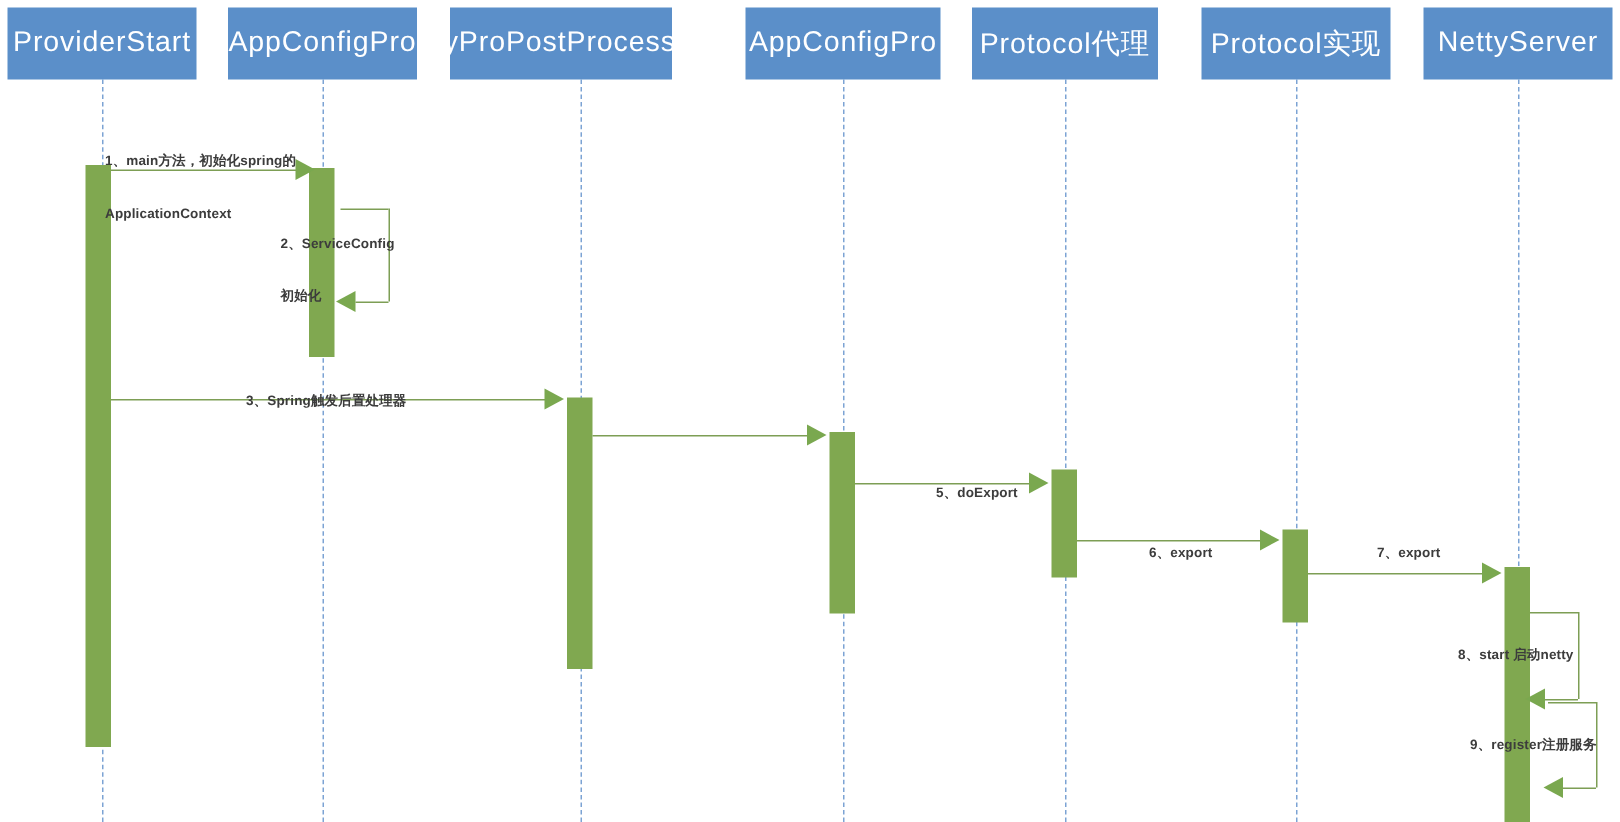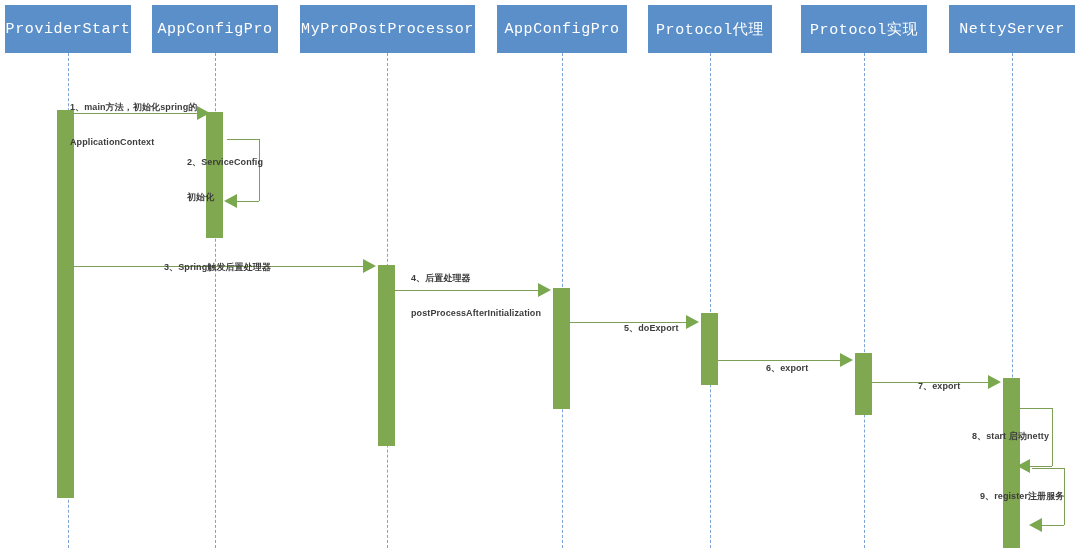--- a/index.html
+++ b/index.html
@@ -17,22 +17,22 @@
   }
   
   .participant{
     position:absolute;
     box-sizing:border-box;
     display:flex;
     align-items:center;
     justify-content:center;
     background:#5b8fc9;
     color:#ffffff;
-    font-family:Liberation Mono, monospace;
-    font-size:15px;
+    font-family:Liberation Sans, sans-serif;
+    font-size:19px;
     letter-spacing:.6px;
     white-space:nowrap;
     user-select:none;
     text-align:center;
   }
   
   .lifeline{
     position:absolute;
     width:0;
     border-left:1px dashed #7ca3d4;
@@ -116,36 +116,35 @@
         <div class="msg-label" style="left: 183px; top: 156px; color: rgb(60, 60, 60);"><span>2、ServiceConfig</span><span class="l2">初始化</span></div>
       </div>
       <div style="position: absolute; left: 0px; top: 0px; width: 100%; height: 100%;">
         <div class="msg-line" style="left: 74px; top: 266px; width: 291px;"></div>
         <div class="msg-arrow right" style="left: 363px; top: 259px;"></div>
         <div class="msg-label" style="left: 164px; top: 261px; color: rgb(60, 60, 60);"><span>3、Spring触发后置处理器</span></div>
       </div>
       <div style="position: absolute; left: 0px; top: 0px; width: 100%; height: 100%;">
         <div class="msg-line" style="left: 395px; top: 290px; width: 145px;"></div>
         <div class="msg-arrow right" style="left: 538px; top: 283px;"></div>
-        <div class="msg-label" style="left: 411px; top: 272px; color: rgb(60, 60, 60);"><span>4、后置处理器</span><span class="l2">postProcessAfterInitialization</span></div>
       </div>
       <div style="position: absolute; left: 0px; top: 0px; width: 100%; height: 100%;">
         <div class="msg-line" style="left: 570px; top: 322px; width: 118px;"></div>
         <div class="msg-arrow right" style="left: 686px; top: 315px;"></div>
         <div class="msg-label" style="left: 608px; top: 322px; color: rgb(60, 60, 60); margin-left: 16px;"><span>5、doExport</span></div>
       </div>
       <div style="position: absolute; left: 0px; top: 0px; width: 100%; height: 100%;">
         <div class="msg-line" style="left: 718px; top: 360px; width: 124px;"></div>
         <div class="msg-arrow right" style="left: 840px; top: 353px;"></div>
         <div class="msg-label" style="left: 766px; top: 362px; color: rgb(60, 60, 60);"><span>6、export</span></div>
       </div>
       <div style="position: absolute; left: 0px; top: 0px; width: 100%; height: 100%;">
         <div class="msg-line" style="left: 872px; top: 382px; width: 118px;"></div>
         <div class="msg-arrow right" style="left: 988px; top: 375px;"></div>
-        <div class="msg-label" style="left: 918px; top: 380px; color: rgb(60, 60, 60);"><span>7、export</span></div>
+        <div class="msg-label" style="left: 918px; top: 362px; color: rgb(60, 60, 60);"><span>7、export</span></div>
       </div>
       <div style="position: absolute; left: 0px; top: 0px; width: 100%; height: 100%;">
         <div class="self-seg" style="left: 1020px; top: 408px; width: 32px; height: 0px; border-top-width: 1px;"></div>
         <div class="self-seg" style="left: 1052px; top: 408px; height: 58px; width: 0px; border-right-width: 1px;"></div>
         <div class="self-seg" style="left: 1030px; top: 466px; width: 22px; height: 0px; border-top-width: 1px;"></div>
         <div class="msg-arrow left" style="left: 1017px; top: 459px;"></div>
         <div class="msg-label" style="left: 972px; top: 430px; color: rgb(60, 60, 60);"><span>8、start 启动netty</span></div>
       </div>
       <div style="position: absolute; left: 0px; top: 0px; width: 100%; height: 100%; margin-left: 12px;">
         <div class="self-seg" style="left: 1020px; top: 468px; width: 32px; height: 0px; border-top-width: 1px;"></div>
@@ -155,21 +154,21 @@
         <div class="msg-label" style="left: 968px; top: 490px; color: rgb(60, 60, 60);"><span>9、register注册服务</span></div>
       </div>
     </div>
   <div id="participants">
       <div class="participant" style="left: 5px; top: 5px; width: 126px; height: 48px; background: rgb(91, 143, 201); color: rgb(255, 255, 255);">
         <span>ProviderStart</span>
       </div>
       <div class="participant" style="left: 152px; top: 5px; width: 126px; height: 48px; background: rgb(91, 143, 201); color: rgb(255, 255, 255);">
         <span>AppConfigPro</span>
       </div>
-      <div class="participant" style="left: 300px; top: 5px; width: 175px; height: 48px; background: rgb(91, 143, 201); color: rgb(255, 255, 255);">
+      <div class="participant" style="left: 300px; top: 5px; width: 148px; height: 48px; background: rgb(91, 143, 201); color: rgb(255, 255, 255);">
         <span>MyProPostProcessor</span>
       </div>
       <div class="participant" style="left: 497px; top: 5px; width: 130px; height: 48px; background: rgb(91, 143, 201); color: rgb(255, 255, 255);">
         <span>AppConfigPro</span>
       </div>
       <div class="participant" style="left: 648px; top: 5px; width: 124px; height: 48px; background: rgb(91, 143, 201); color: rgb(255, 255, 255);">
         <span>Protocol代理</span>
       </div>
       <div class="participant" style="left: 801px; top: 5px; width: 126px; height: 48px; background: rgb(91, 143, 201); color: rgb(255, 255, 255);">
         <span>Protocol实现</span>

